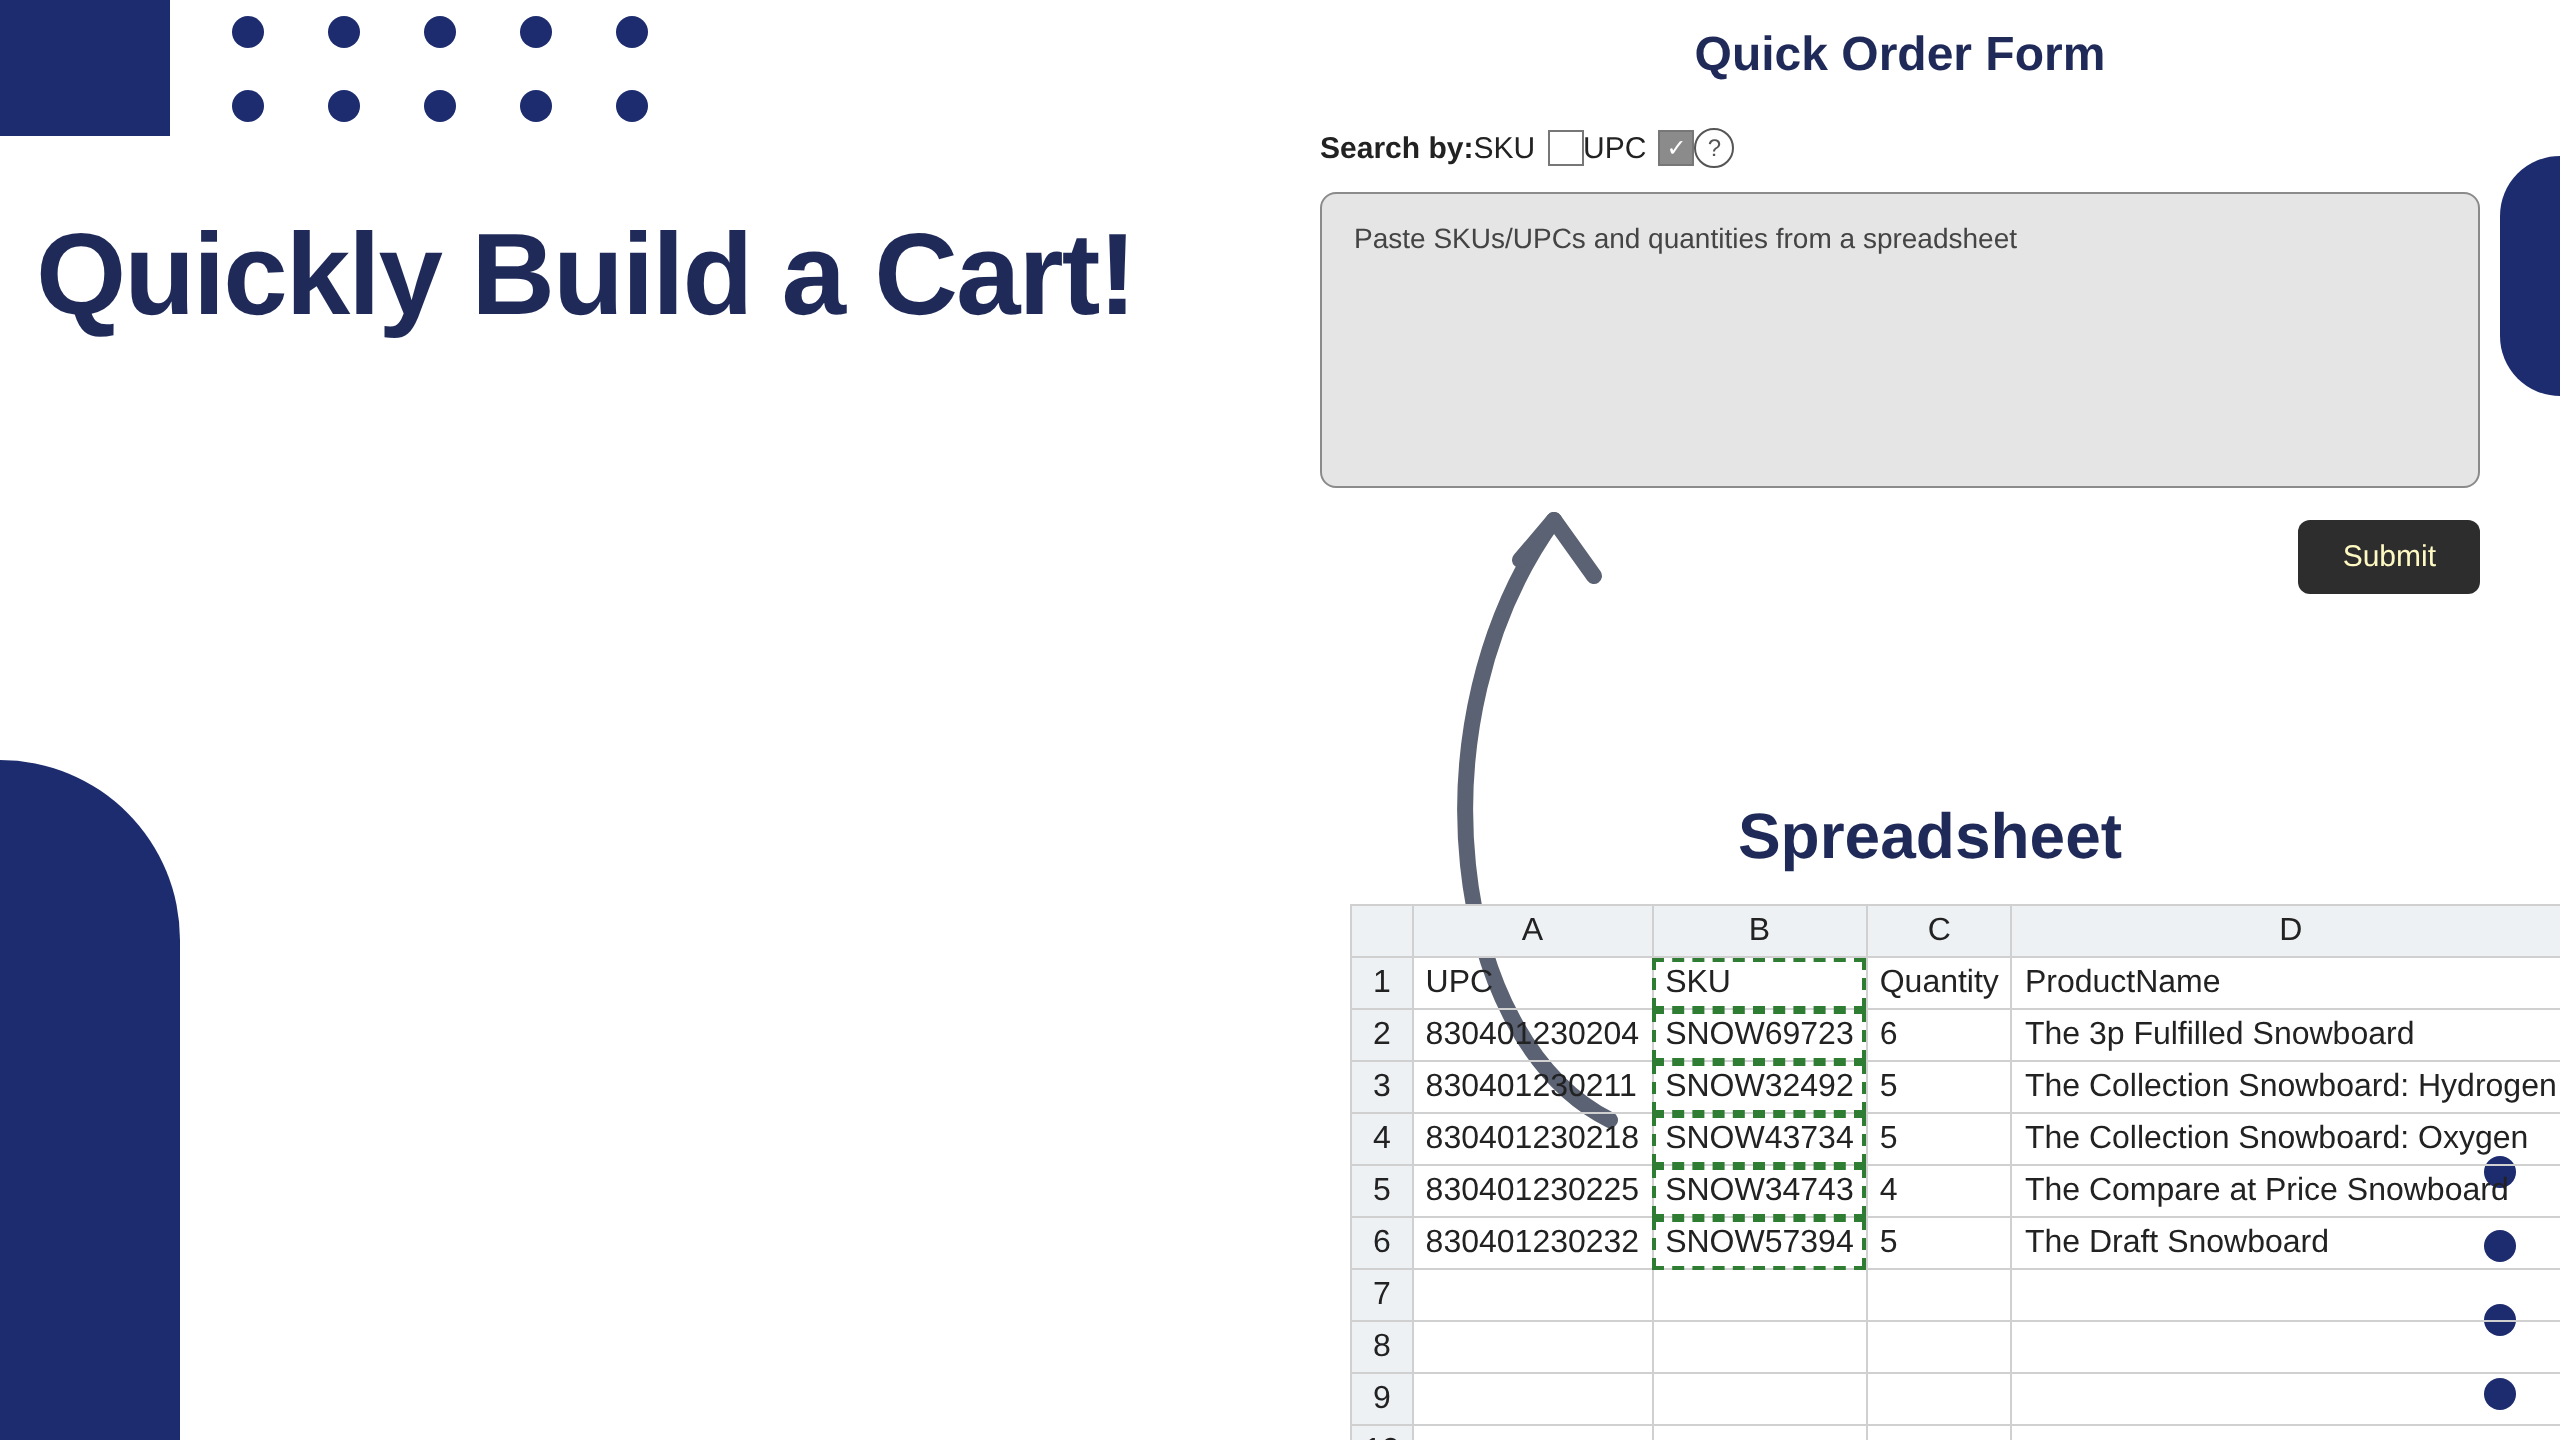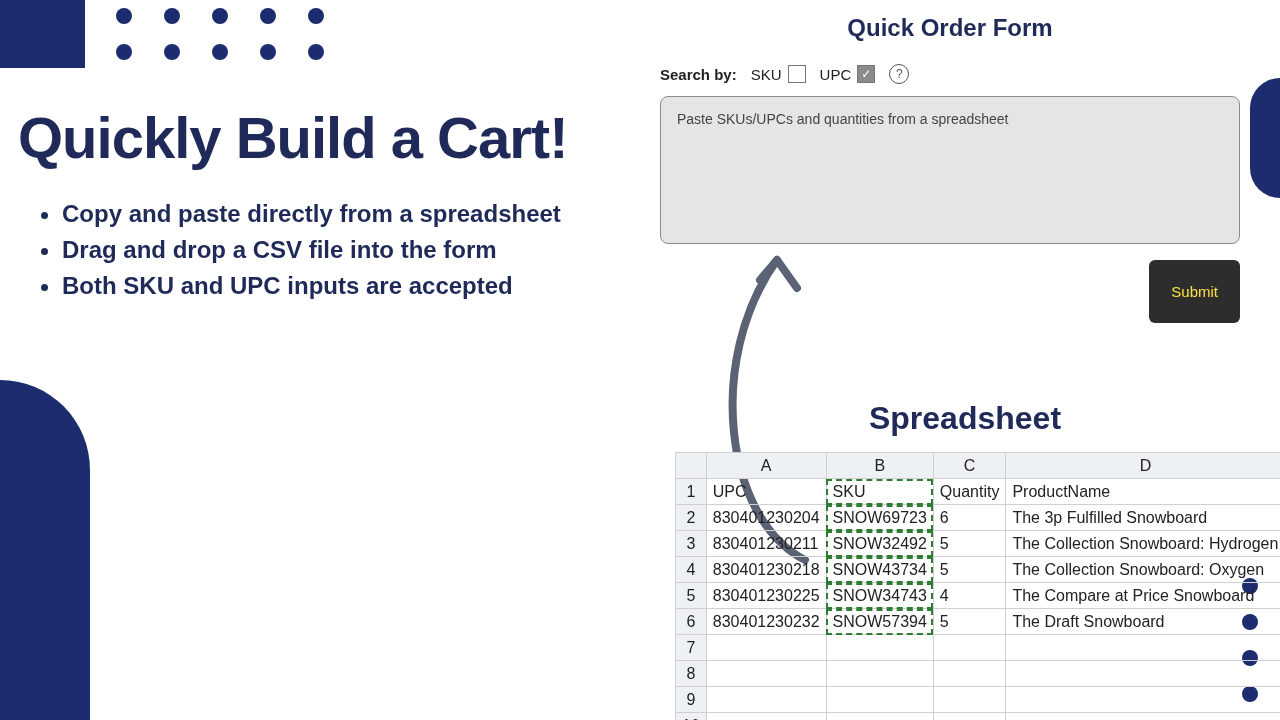--- a/index.html
+++ b/index.html
@@ -19,28 +19,28 @@
   .bullets{position:absolute;left:36px;top:196px;}
   .bullets ul{margin:0;padding-left:26px;}
   .bullets li{font-size:24px;font-weight:700;color:#1f2a59;line-height:1.5;}
 
   
   .qof-title{position:absolute;left:660px;top:14px;width:580px;text-align:center;font-size:24px;font-weight:800;color:#1f2a59;}
   .qof-card{position:absolute;left:660px;top:64px;width:580px;}
   .tabs{display:flex;gap:14px;padding:4px 0 12px 0;}
   .tab{border:1px solid #999;border-radius:6px;padding:8px 20px;font-size:15px;color:#222;background:#fff;cursor:pointer;}
   .tab.active{background:#3c3c3c;border-color:#3c3c3c;color:#fff;}
-  .searchby{display:flex;align-items:center;gap:14px;font-size:15px;color:#222;margin-bottom:12px;}
+  .searchby{display:flex;align-items:center;font-size:15px;color:#222;margin-bottom:12px;}
   .searchby b{font-weight:700;}
   .chk{display:inline-flex;align-items:center;gap:6px;}
   .chkbox{width:16px;height:16px;border:1px solid #777;display:inline-flex;align-items:center;justify-content:center;}
   .chkbox.checked{background:#8b8b8b;color:#fff;font-size:12px;line-height:1;}
   .help{width:18px;height:18px;border:1.5px solid #555;border-radius:50%;display:inline-flex;align-items:center;justify-content:center;font-size:12px;color:#555;}
   .paste-area{border:1px solid #8b8b8b;border-radius:8px;background:#e5e5e5;height:118px;padding:14px 16px;font-size:14px;color:#444;}
-  .submit{margin-top:16px;float:right;background:#2d2d2d;color:#fde047;border:none;border-radius:6px;padding:23px 22px;font-size:15px;cursor:pointer;}
+  .submit{margin-top:16px;float:right;background:#2d2d2d;color:#fef9c3;border:none;border-radius:6px;padding:10px 22px;font-size:15px;cursor:pointer;}
 
   
   .ss-title{position:absolute;left:675px;top:400px;width:580px;text-align:center;font-size:32px;font-weight:800;color:#1f2a59;}
   .ss{position:absolute;left:675px;top:452px;width:600px;border-collapse:collapse;font-size:16px;color:#222;}
   .ss th,.ss td{border:1px solid #d0d0d0;padding:2px 6px;height:21px;text-align:left;white-space:nowrap;overflow:hidden;}
   .ss .corner{background:#eef1f4;width:28px;}
   .ss .colh{background:#eef1f4;text-align:center;font-weight:400;}
   .ss .rowh{background:#eef1f4;text-align:center;width:28px;font-weight:400;}
   .ss .num{text-align:left;}
   .ss .sel{outline:2px dashed #2e7d32;outline-offset:-2px;}
@@ -61,27 +61,20 @@
     <div class="drow"><span class="dot"></span><span class="dot"></span><span class="dot"></span><span class="dot"></span><span class="dot"></span></div>
   </div>
   <div class="dots-br">
     <div class="drow"><span class="dot"></span></div>
     <div class="drow"><span class="dot"></span></div>
     <div class="drow"><span class="dot"></span></div>
     <div class="drow"><span class="dot"></span></div>
   </div>
 
   <div class="headline">Quickly Build a Cart!</div>
-  <div class="bullets">
-    <ul>
-      <li>Copy and paste directly from a spreadsheet</li>
-      <li>Drag and drop a CSV file into the form</li>
-      <li>Both SKU and UPC inputs are accepted</li>
-    </ul>
-  </div>
 
   <div class="qof-title">Quick Order Form</div>
   <div class="qof-card">
     <div class="searchby">
       <b>Search by:</b>
       <span class="chk">
         <span>SKU</span>
         <span class="chkbox"></span>
       </span>
       <span class="chk">

